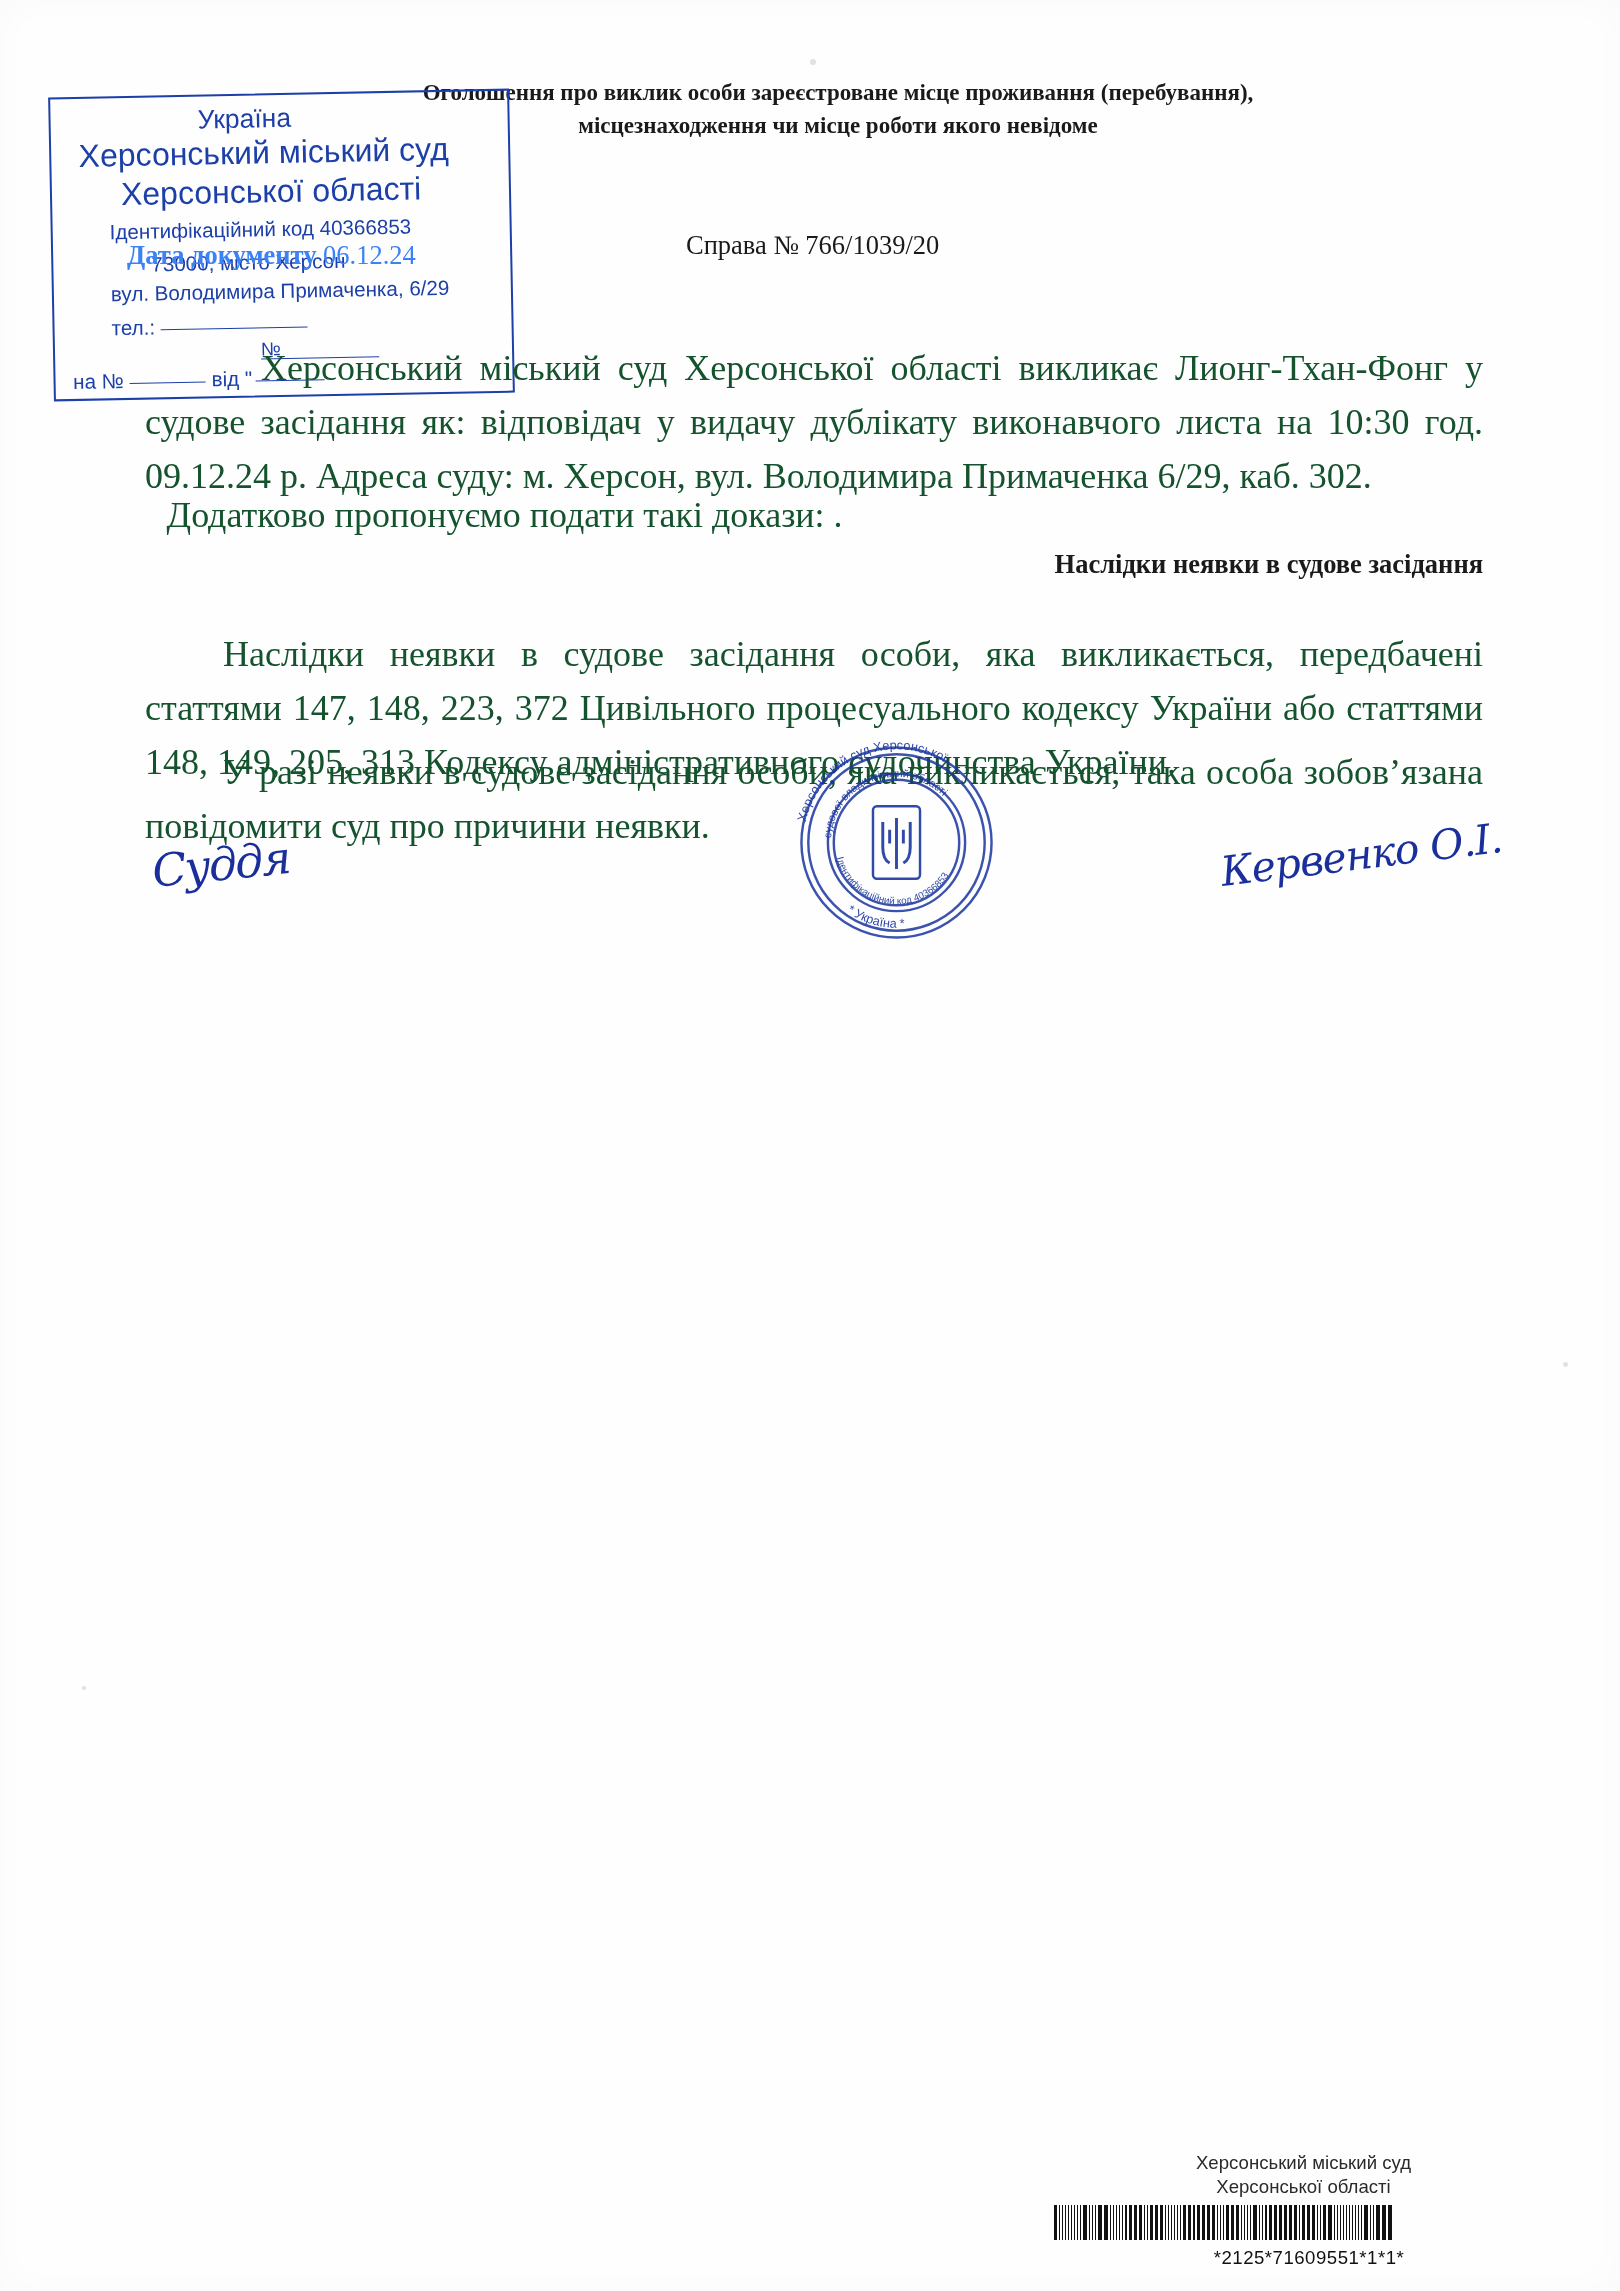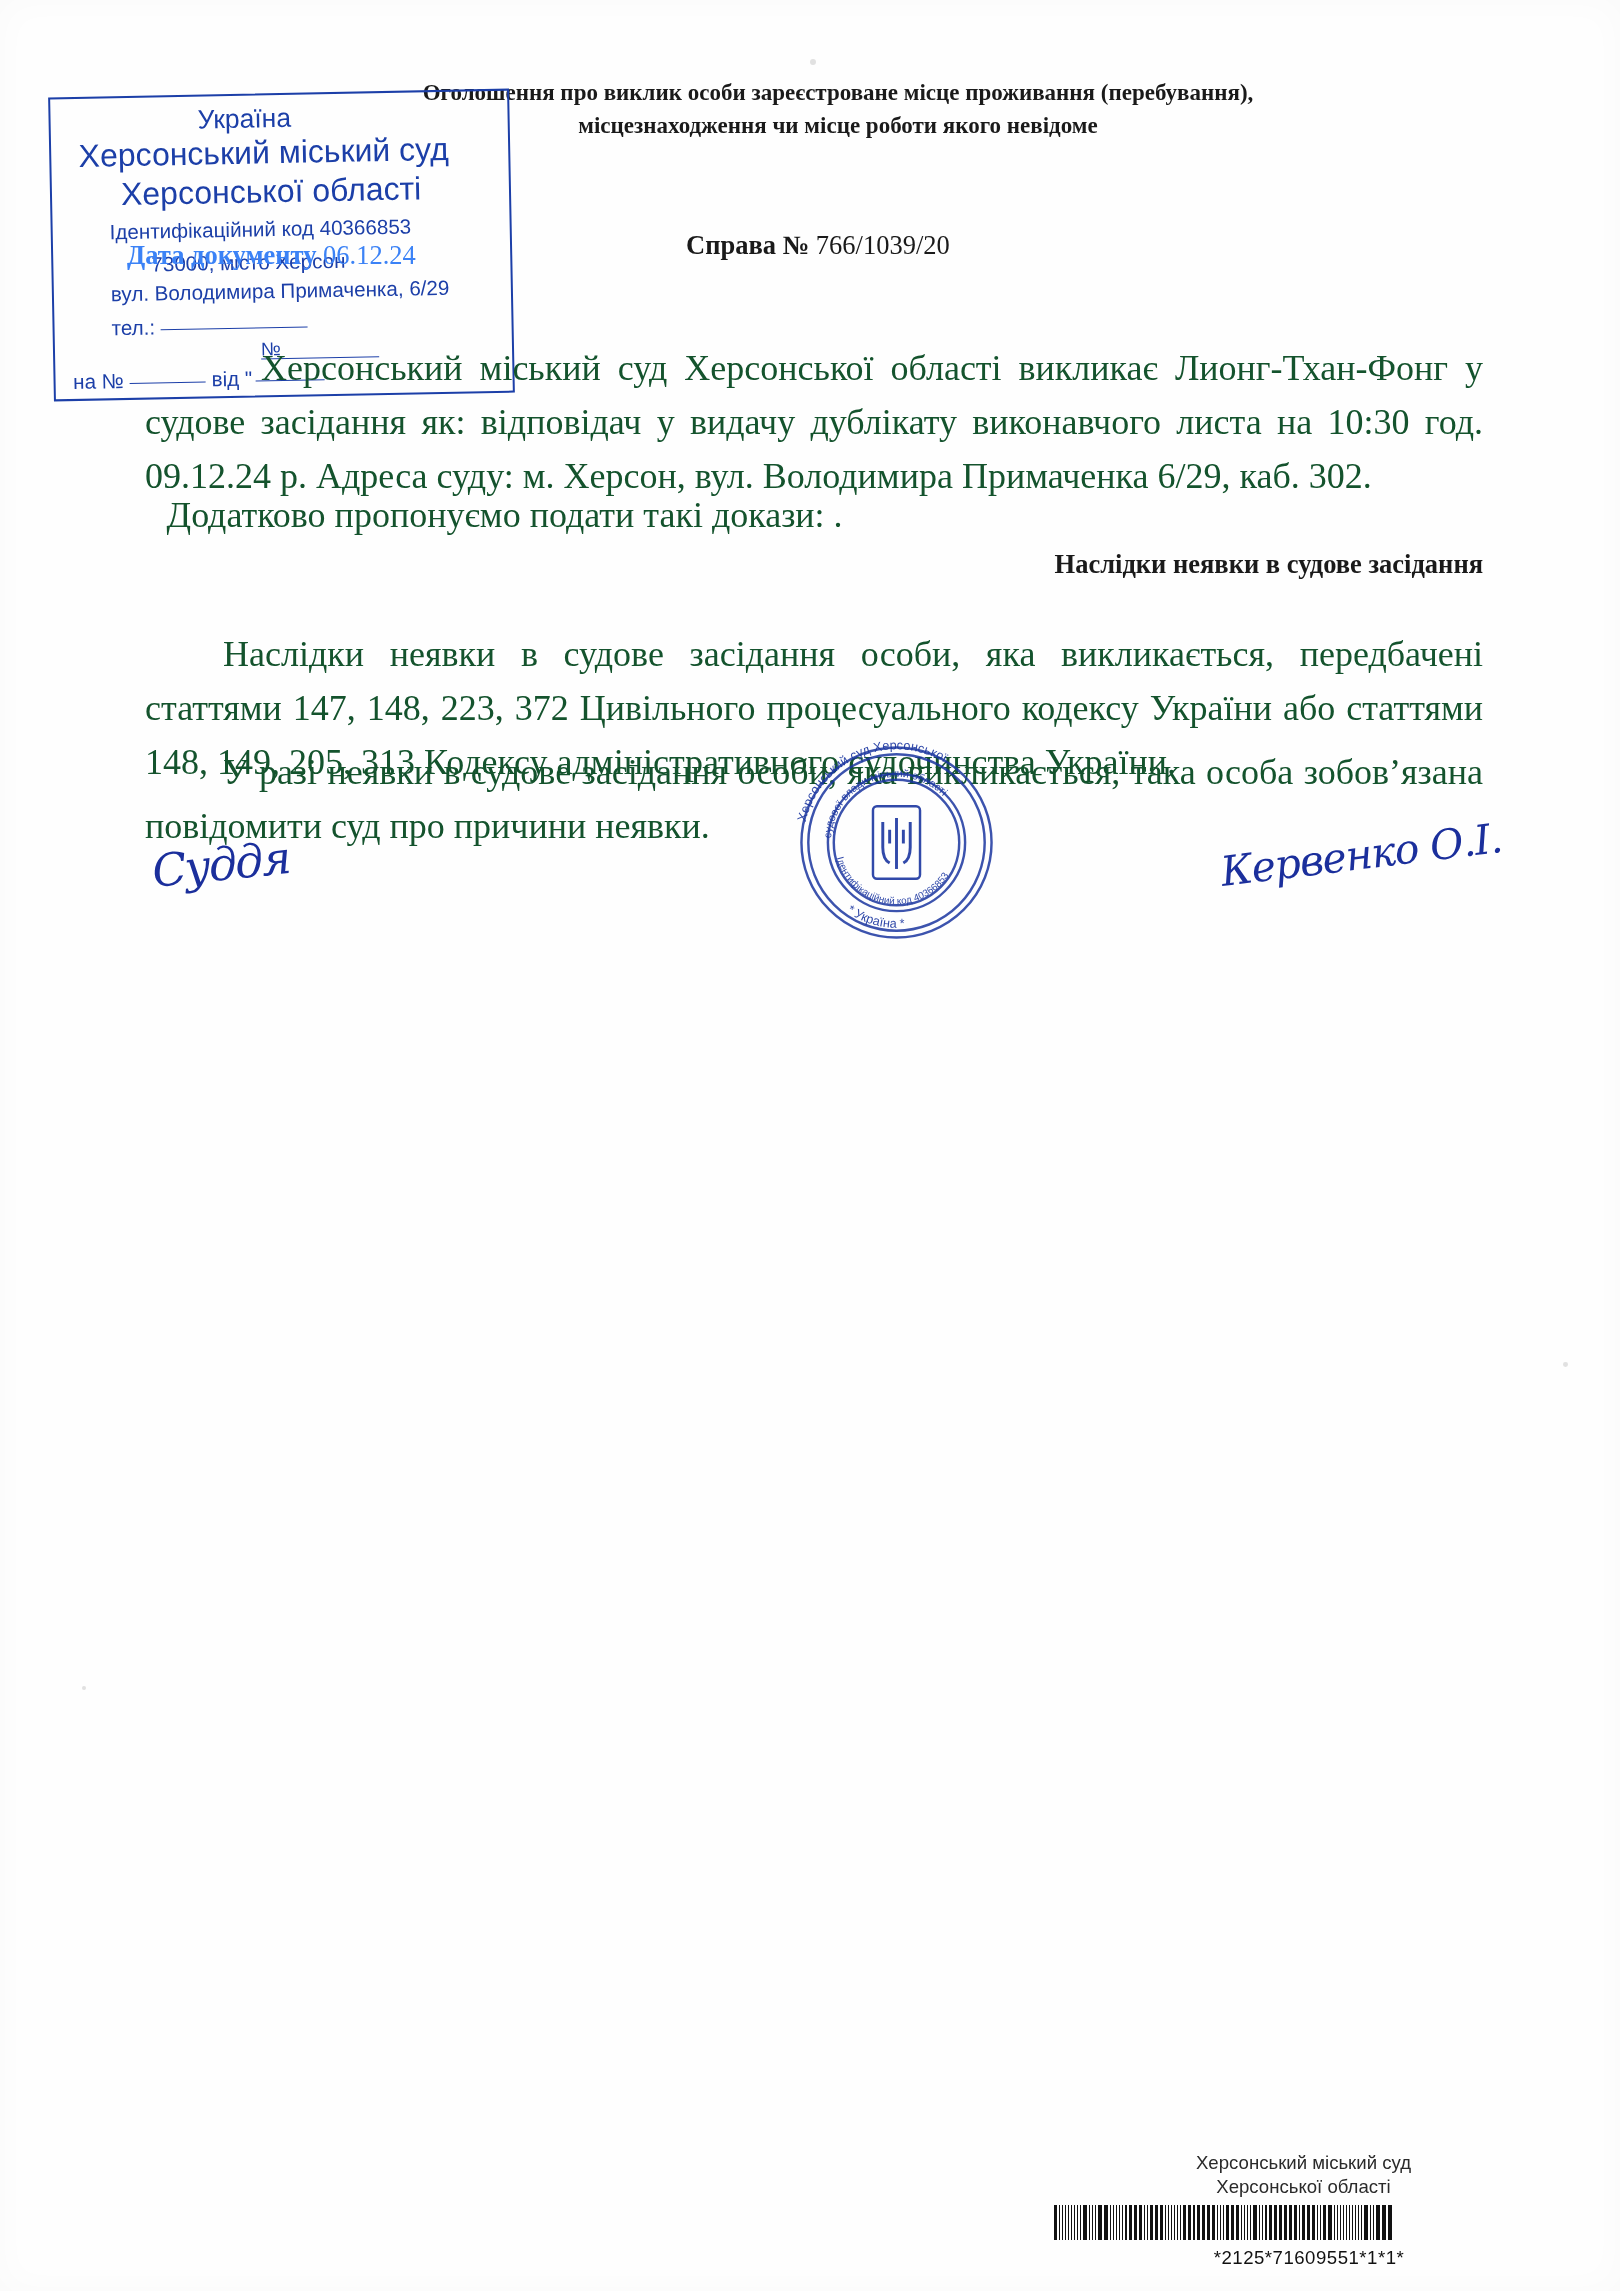--- a/index.html
+++ b/index.html
@@ -124,21 +124,21 @@
     line-height: 1.45;
   }
 
   
   .case-no {
     position: absolute;
     left: 686px;
     top: 230px;
     font-size: 26.5px;
   }
-  .case-no b { font-weight: bold; }
+  .case-no b { font-weight: normal; }
 
   
   .doc-date {
     position: absolute;
     left: 127px;
     top: 240px;
     font-size: 26.5px;
     font-weight: bold;
     color: #3b82f6;
     white-space: nowrap;

